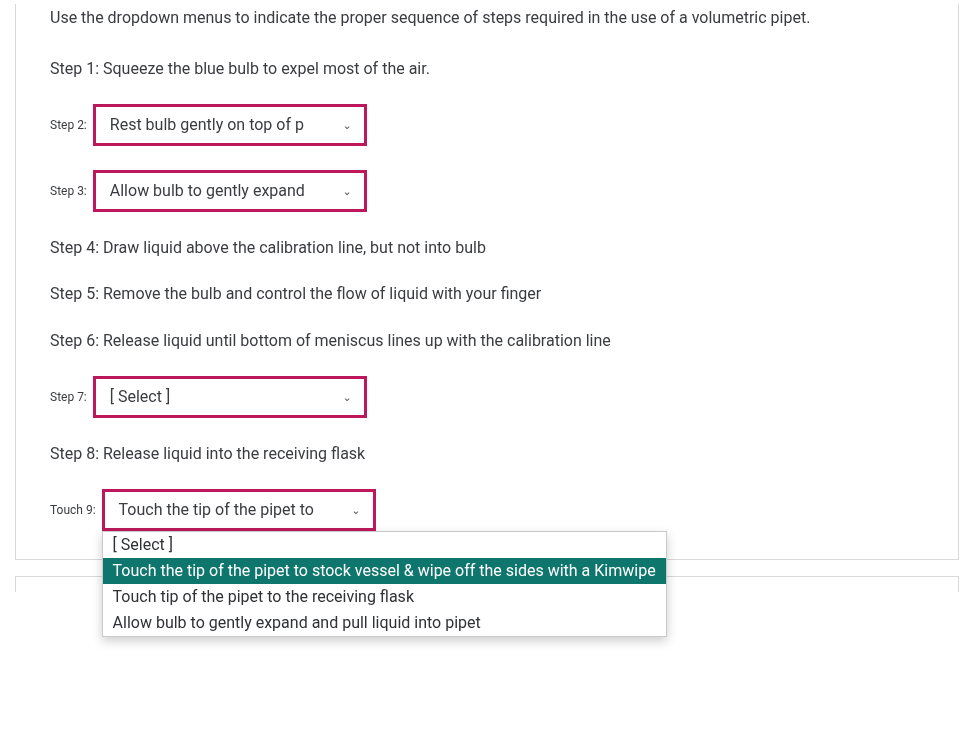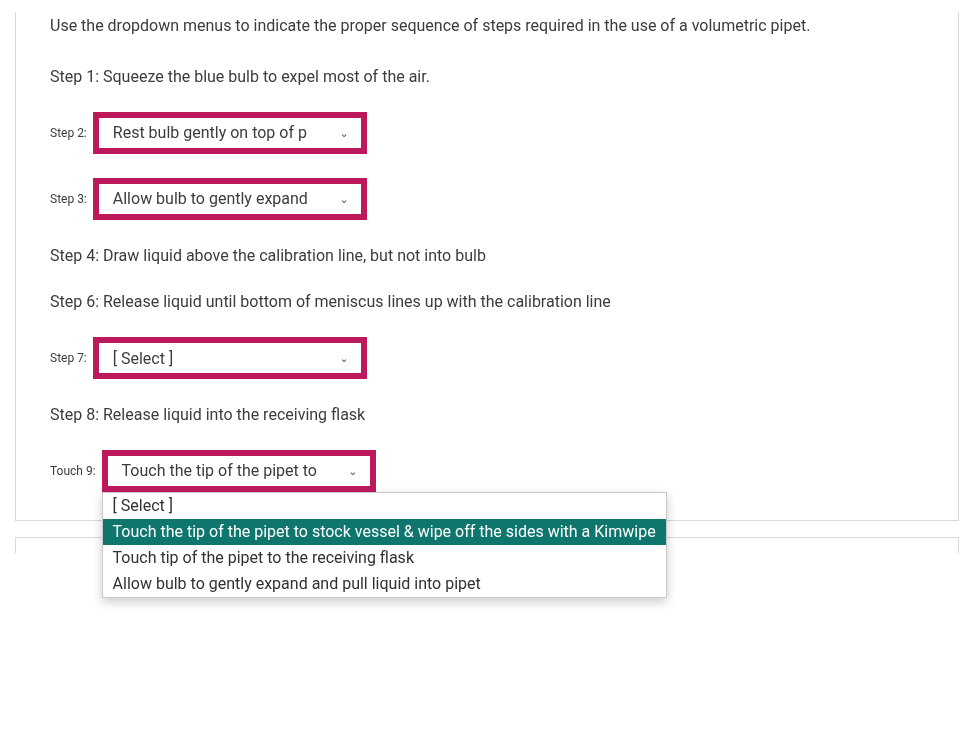--- a/index.html
+++ b/index.html
@@ -7,21 +7,21 @@
     body {
       font-family: -apple-system, BlinkMacSystemFont, "Segoe UI", Roboto, "Helvetica Neue", Arial, sans-serif;
       color: #3a3c40;
       background: #fff;
       position: relative;
     }
     .card {
       border: 1px solid #d9d9d9;
       border-top: none;
       padding: 0 26px 28px 34px;
-      margin: 12px 15px;
+      margin: 4px 15px;
       position: relative;
     }
     .next-card {
       border: 1px solid #d9d9d9;
       border-bottom: none;
       margin: 16px 15px 0 15px;
       height: 16px;
     }
     .intro {
       font-size: 16px;
@@ -44,21 +44,21 @@
     .step-label {
       font-size: 12px;
       color: #3a3c40;
       margin-right: 6px;
     }
     .select-wrap {
       position: relative;
       display: inline-block;
     }
     .select-box {
-      border: 6px solid #be185d;
+      border: 3px solid #be185d;
       background: #fff;
       height: 42px;
       min-width: 274px;
       padding: 0 34px 0 14px;
       font-size: 16px;
       color: #3a3c40;
       display: flex;
       align-items: center;
       cursor: pointer;
       position: relative;
@@ -119,20 +119,21 @@
     <span class="step-label">Step 3:</span>
     <div class="select-wrap">
       <div class="select-box">
         <span>Allow bulb to gently expand</span>
         <span class="caret">⌄</span>
       </div>
     </div>
   </div>
 
   <p class="step-line">Step 4: Draw liquid above the calibration line, but not into bulb</p>
+  <p class="step-line">Step 5: Remove the bulb and control the flow of liquid with your finger</p>
   <p class="step-line">Step 6: Release liquid until bottom of meniscus lines up with the calibration line</p>
 
   <div class="step-row">
     <span class="step-label">Step 7:</span>
     <div class="select-wrap">
       <div class="select-box">
         <span>[ Select ]</span>
         <span class="caret">⌄</span>
       </div>
     </div>

